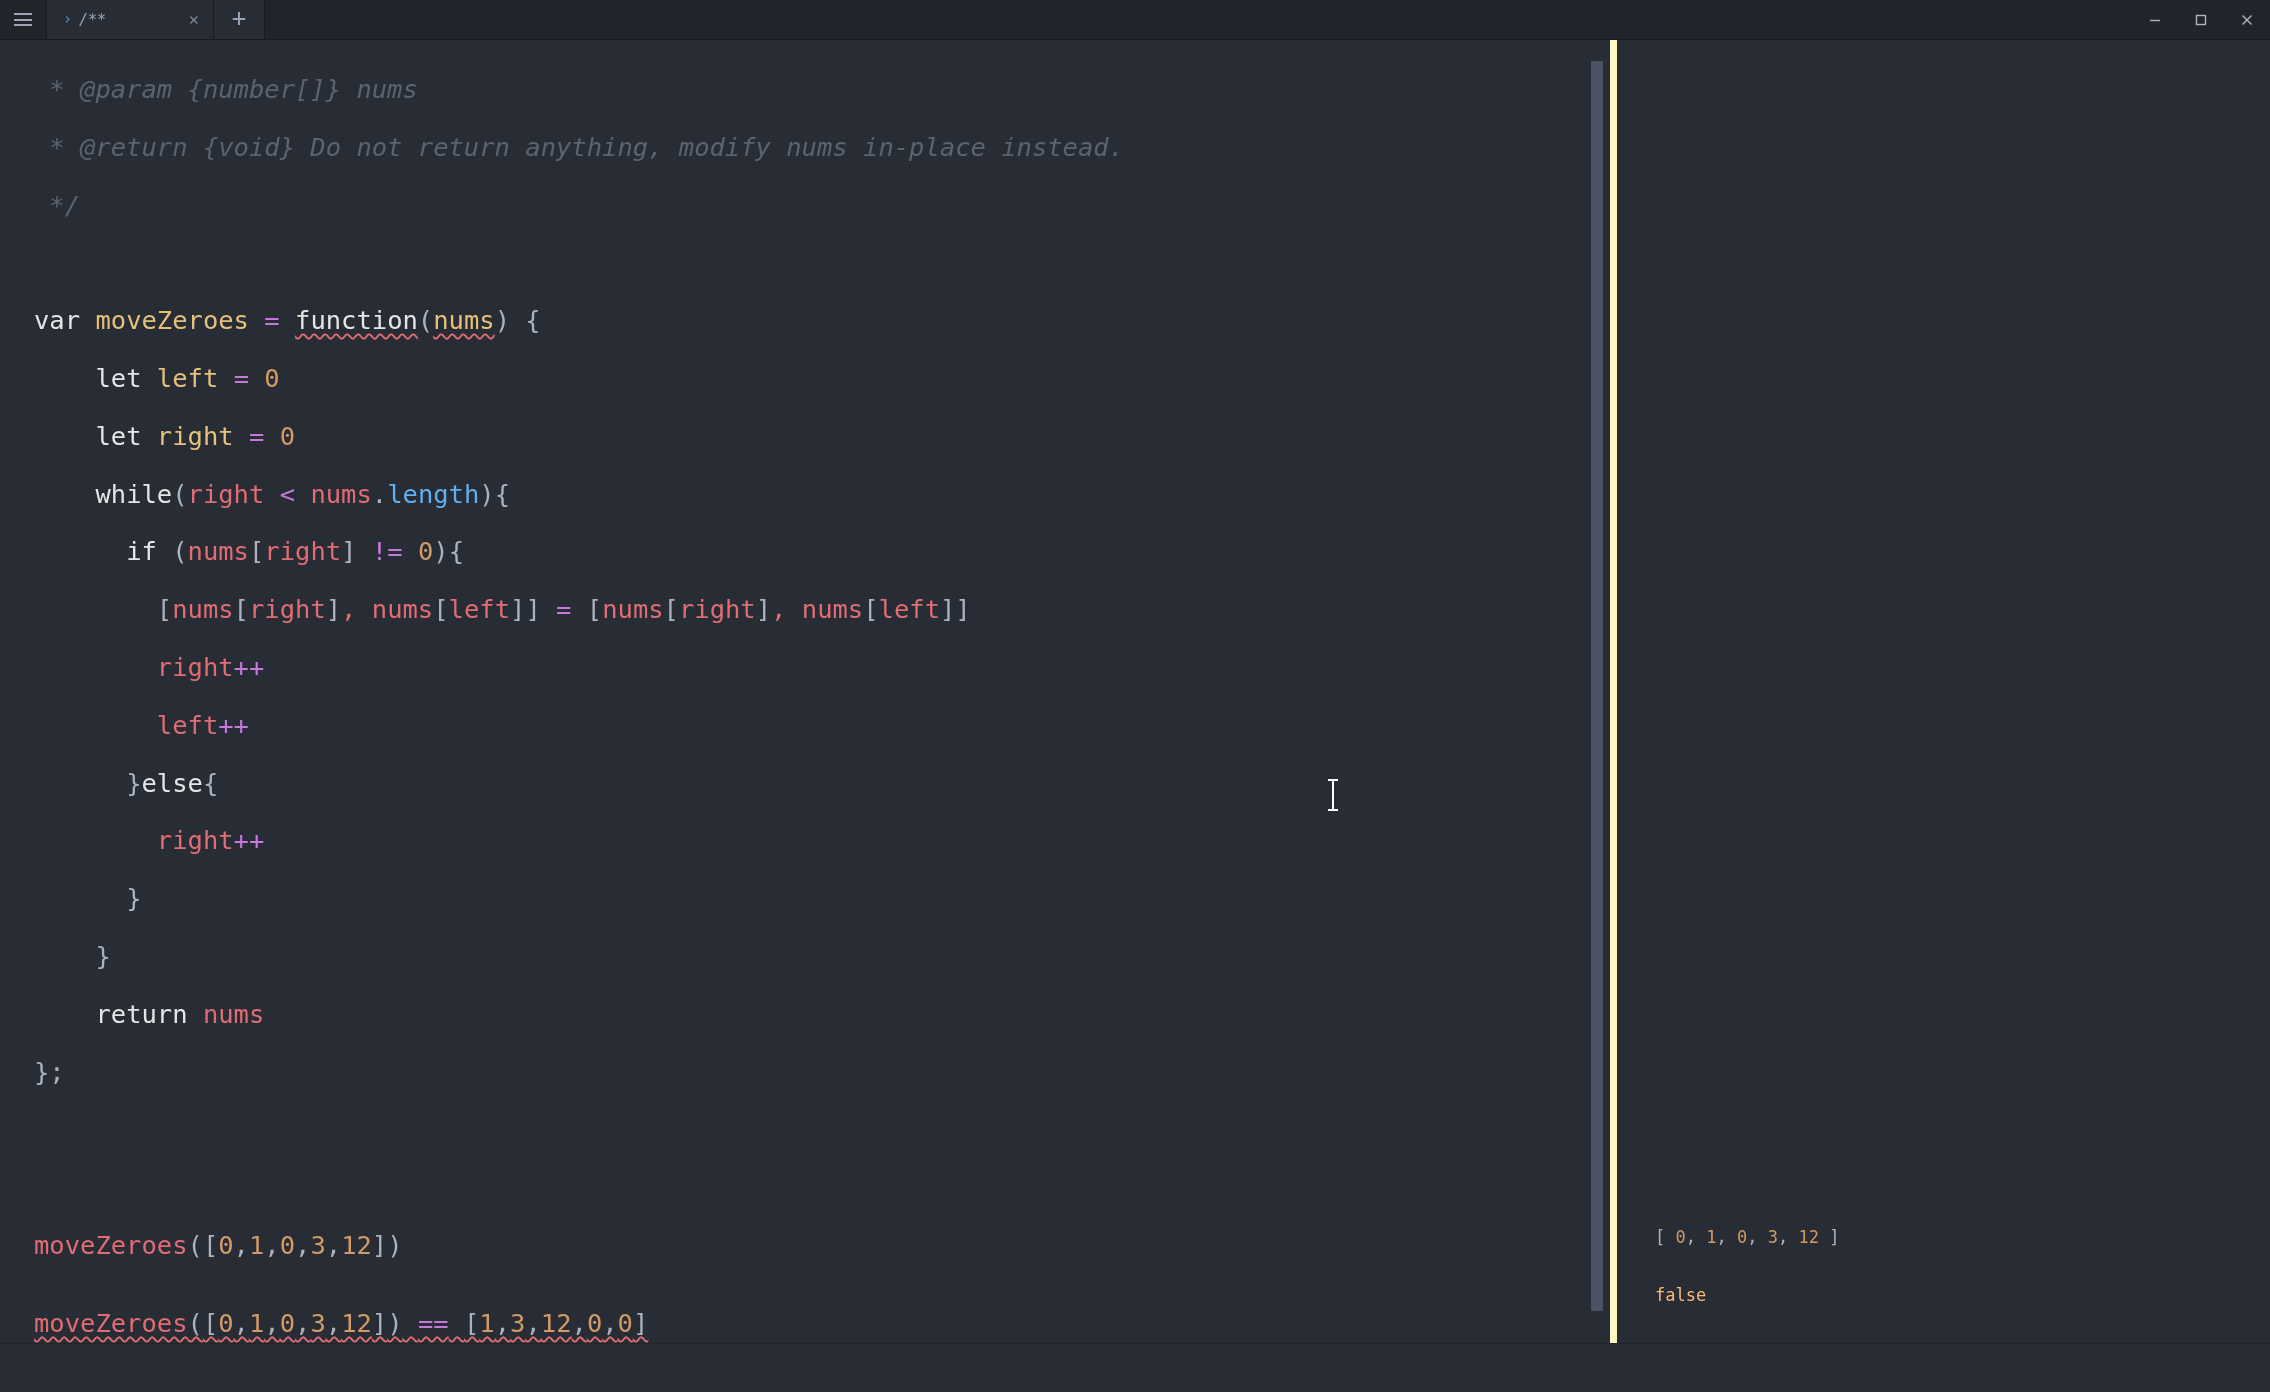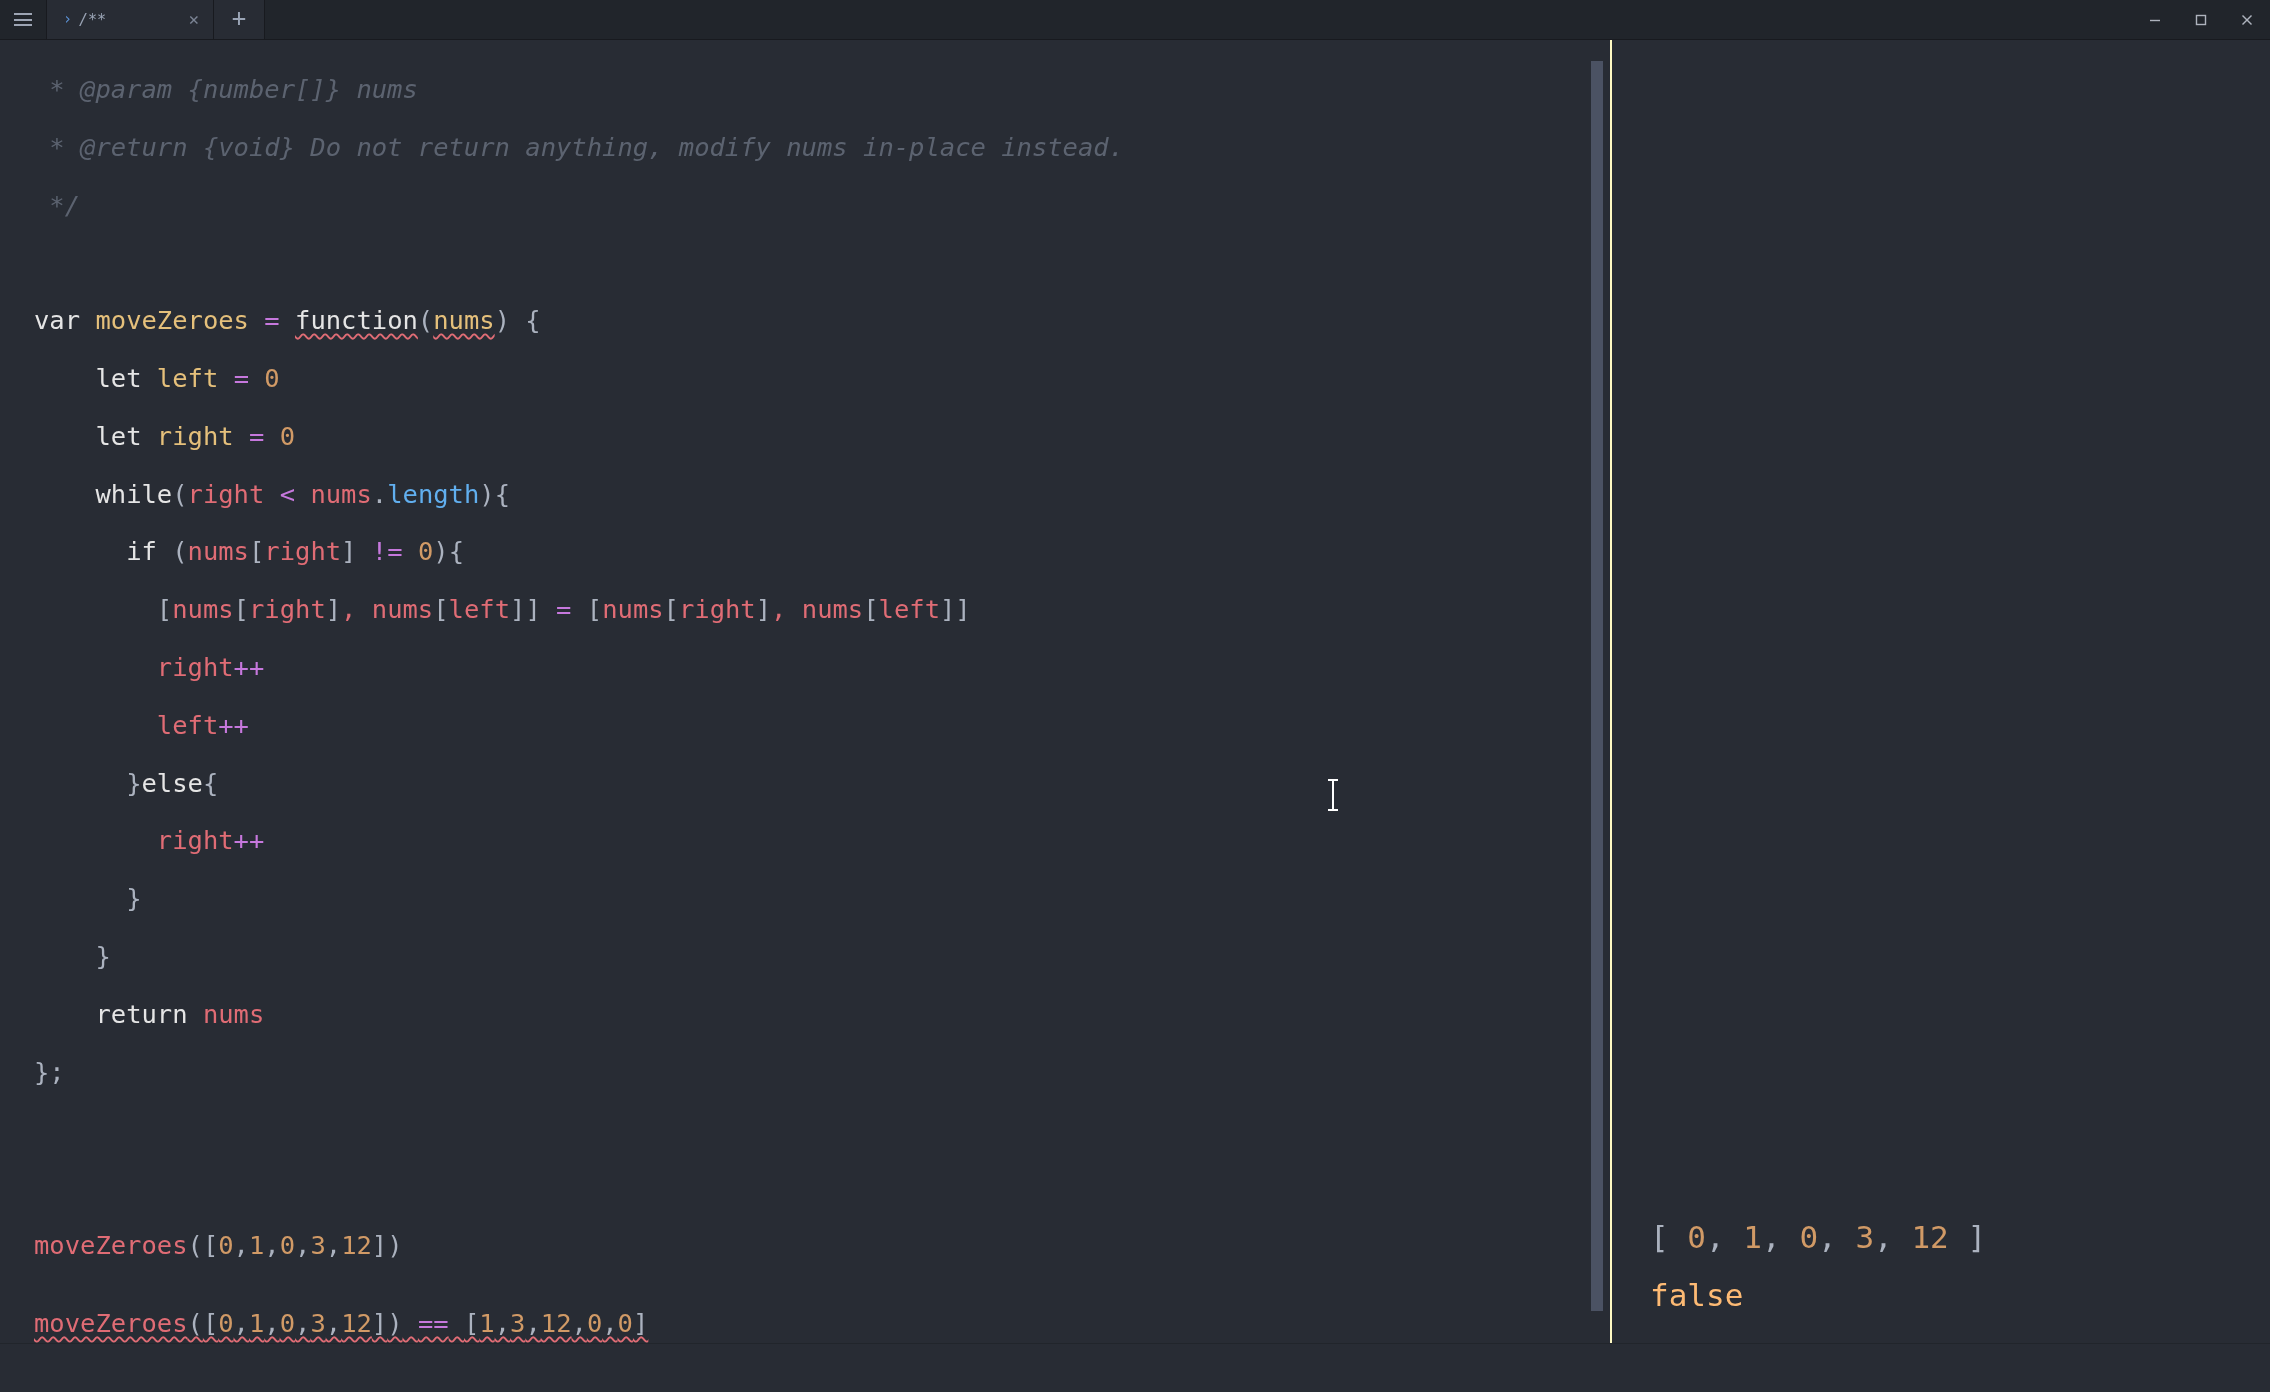--- a/index.html
+++ b/index.html
@@ -121,21 +121,21 @@
     right: 0;
     bottom: 48px;
     display: flex;
     background: #282c34;
   }
   .editor-pane {
     position: relative;
     width: 1610px;
     background: #282c34;
     overflow: hidden;
-    border-right: 2px solid #fef9c3;
+    border-right: 7px solid #fef9c3;
   }
   .code {
     position: absolute;
     top: 0;
     left: 0;
     padding: 22px 0 0 0;
     font-family: "DejaVu Sans Mono", monospace;
     font-size: 25.5px;
     line-height: 57.8px;
     white-space: pre;
@@ -189,21 +189,21 @@
     flex: 1 1 auto;
     background: #282c34;
     position: relative;
     overflow: hidden;
   }
   .output-lines {
     position: absolute;
     left: 38px;
     top: 1170px;
     font-family: "DejaVu Sans Mono", monospace;
-    font-size: 31px;
+    font-size: 17px;
     line-height: 57.8px;
     white-space: pre;
     color: #d19a66;
   }
   .output-lines .oln { display: block; height: 57.8px; }
   .o-brk { color: #abb2bf; }
   .o-num { color: #d19a66; }
   .o-bool { color: #fdba74; }
 
   

